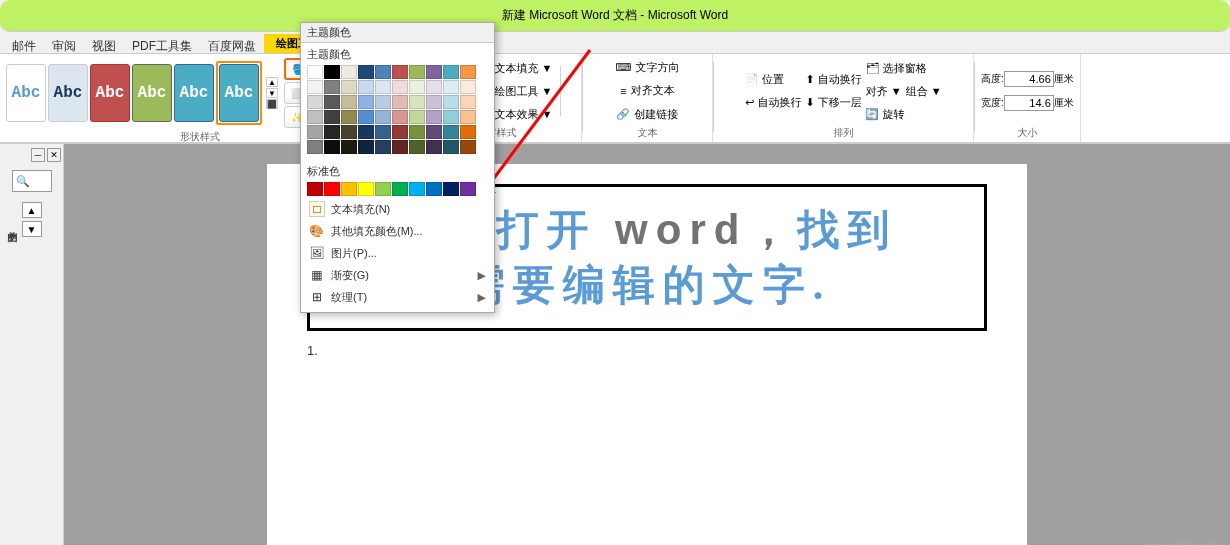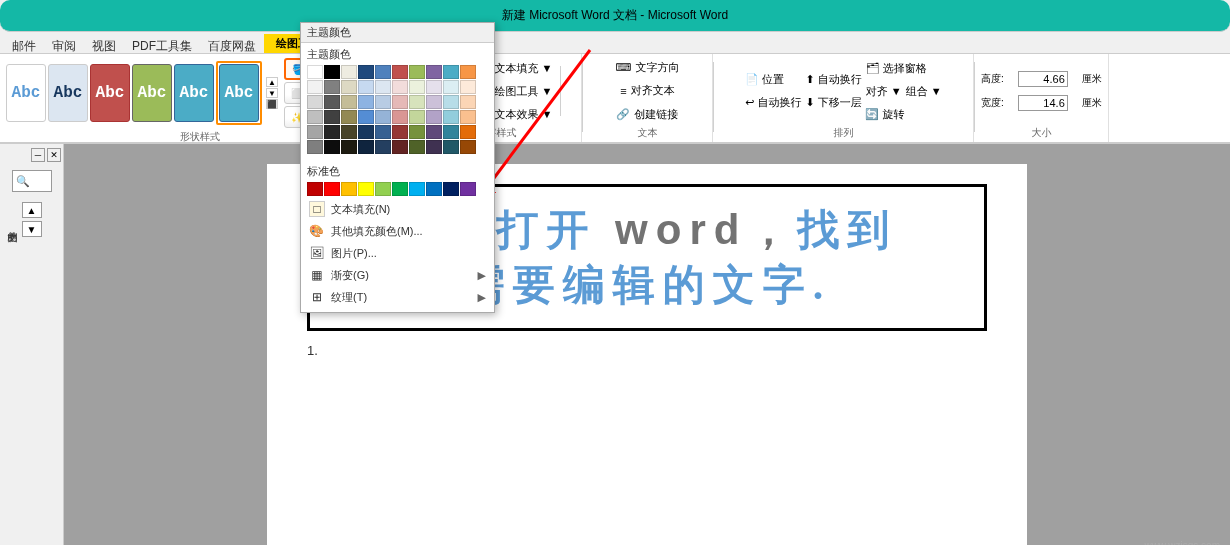--- a/index.html
+++ b/index.html
@@ -8,21 +8,21 @@
       height: 545px;
       overflow: hidden;
       font-family: 'Microsoft YaHei', SimSun, Arial, sans-serif;
       font-size: 12px;
       background: #f0f0f0;
       position: relative;
     }
 
     
     .title-bar {
-      background: #14b8a6;
+      background: #bef264;
       height: 32px;
       display: flex;
       align-items: center;
       justify-content: center;
       font-size: 12px;
       color: #000;
       border-bottom: 1px solid #ccc;
       position: relative;
       border-radius: 10px;
     }
@@ -133,21 +133,21 @@
       font-size: 11px;
       cursor: pointer;
       white-space: nowrap;
       display: flex;
       align-items: center;
       gap: 3px;
     }
     .size-row {
       display: flex;
       align-items: center;
-      gap: 14px;
+      gap: 0;
       height: 20px;
       font-size: 11px;
     }
     .size-input {
       width: 50px;
       height: 16px;
       border: 1px solid #999;
       font-size: 11px;
       text-align: right;
       padding: 0 2px;

